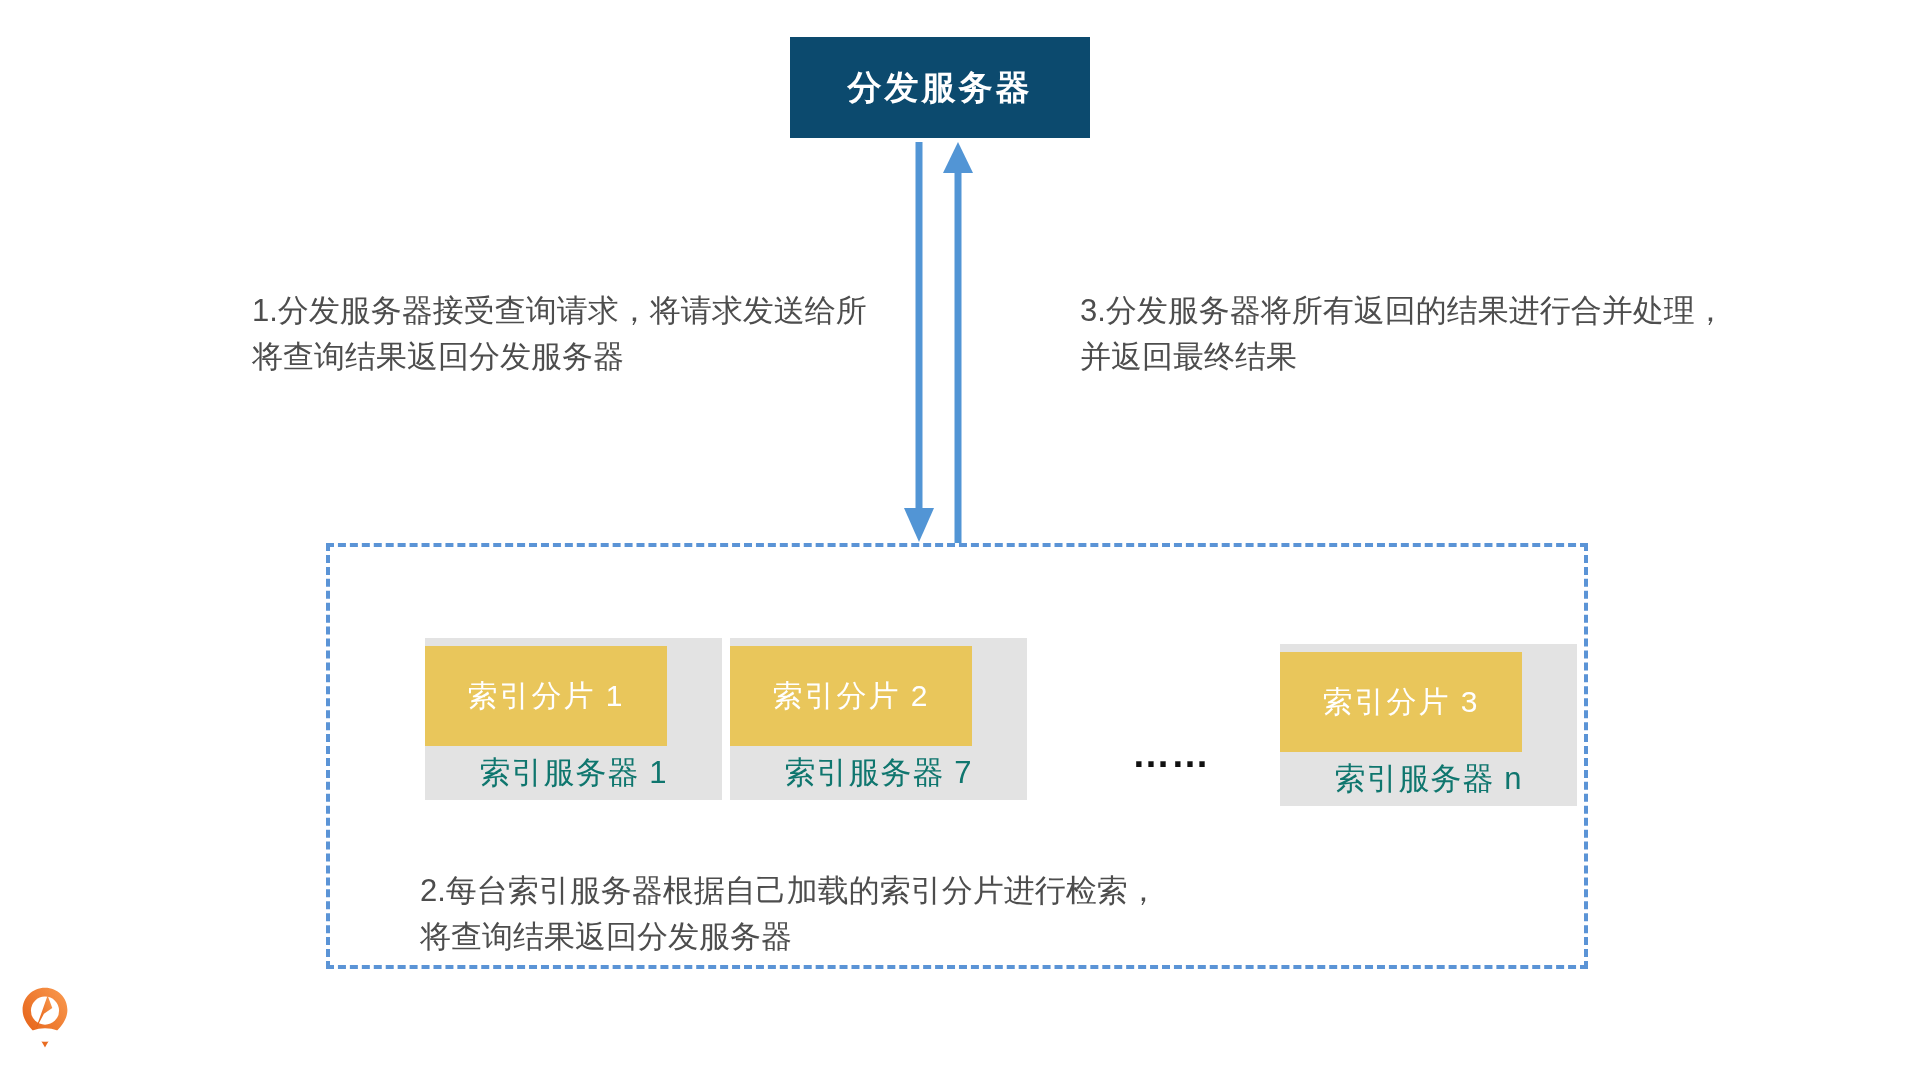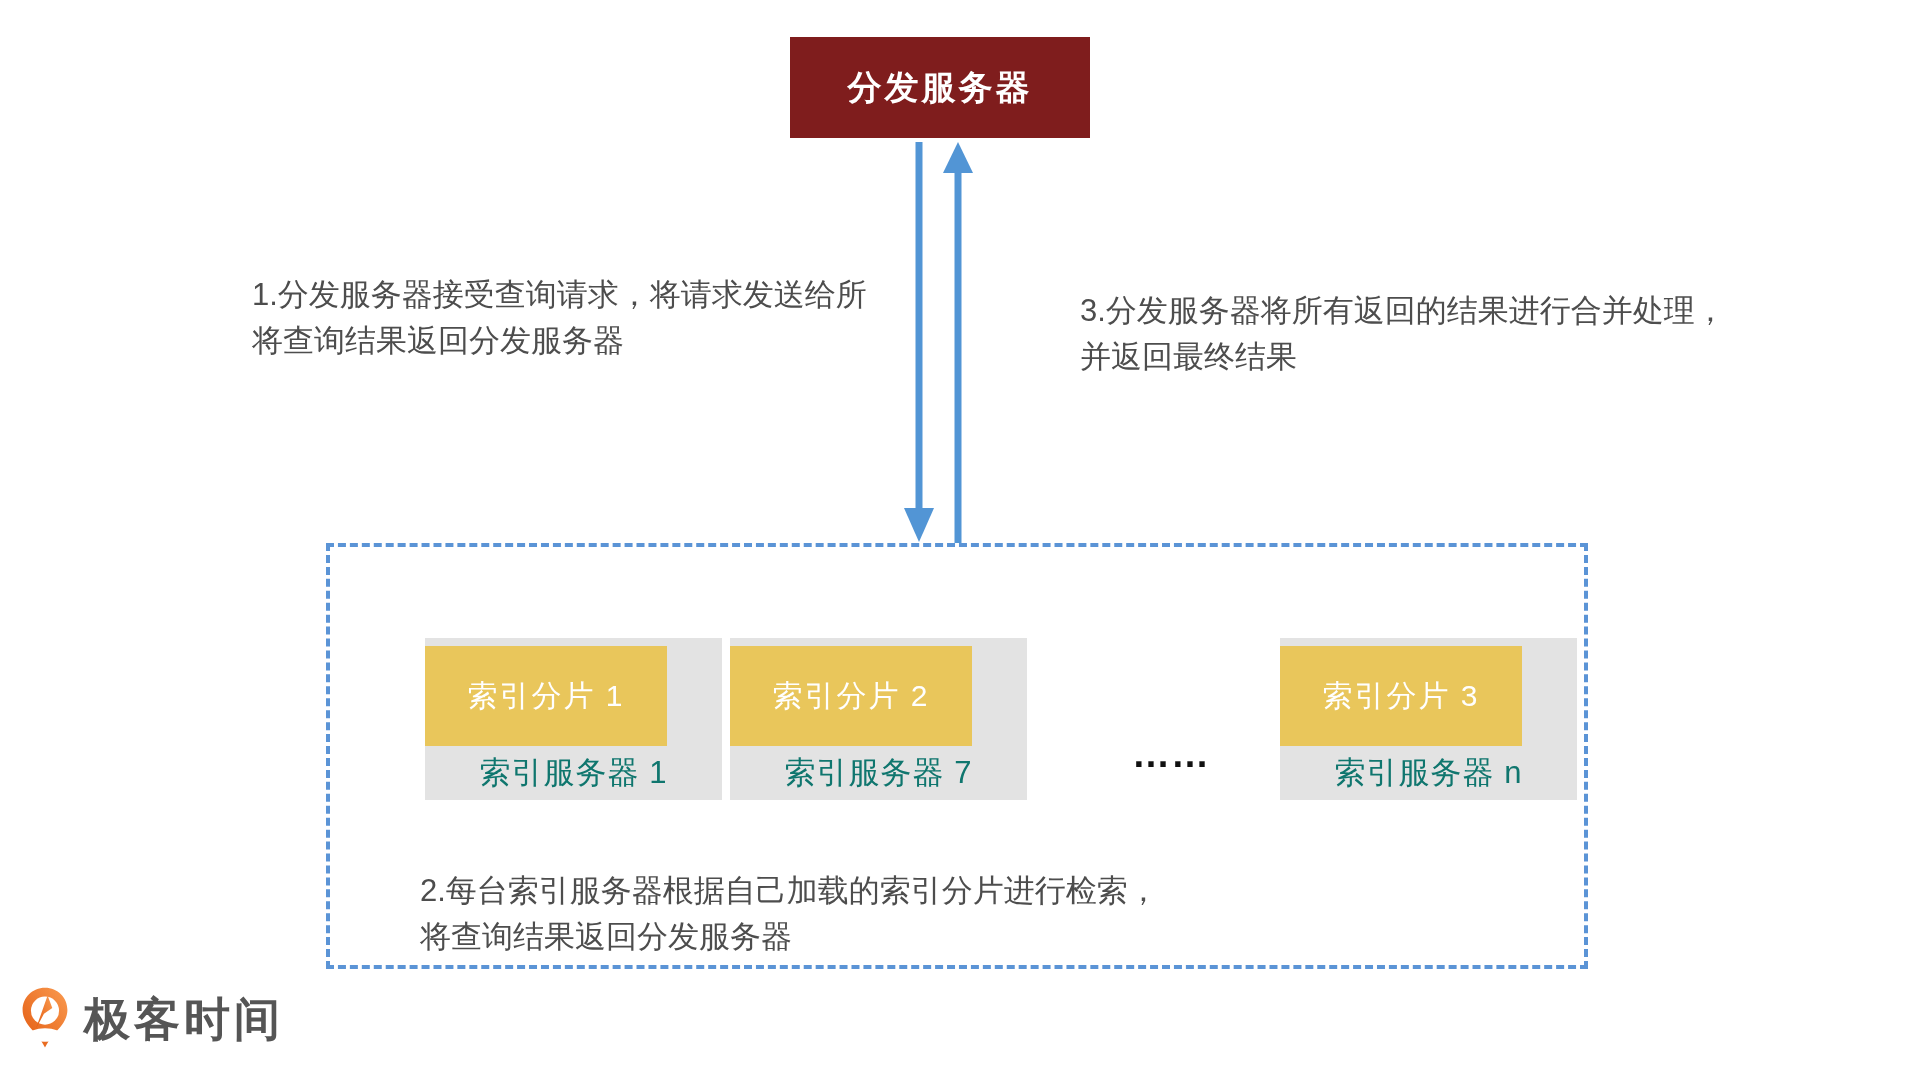--- a/index.html
+++ b/index.html
@@ -5,48 +5,48 @@
   * { margin:0; padding:0; box-sizing:border-box; }
   html,body { background:#ffffff; }
   .page {
     position:relative; width:1920px; height:1080px; background:#ffffff;
     font-family:"Liberation Sans","DejaVu Sans",sans-serif; overflow:hidden;
   }
 
   
   .distributor {
     position:absolute; left:790px; top:37px; width:300px; height:101px;
-    background:#7f1d1d; display:flex; align-items:center; justify-content:center;
+    background:#0c4a6e; display:flex; align-items:center; justify-content:center;
   }
   .distributor span { color:#ffffff; font-size:34px; font-weight:600; letter-spacing:3px; }
 
   
   .arrows { position:absolute; left:895px; top:137px; width:80px; height:407px; }
 
   
   .note { position:absolute; color:#4d4d4d; font-size:31px; line-height:46px; }
   .note .line { display:block; white-space:nowrap; }
-  .note-1 { left:252px; top:272px; }
+  .note-1 { left:252px; top:288px; }
   .note-3 { left:1080px; top:288px; }
   .note-2 { left:420px; top:868px; }
 
   
   .cluster {
     position:absolute; left:326px; top:543px; width:1262px; height:426px;
     border:4px dashed #5B94D6; background:transparent;
   }
 
   
   .server-box {
     position:absolute; top:638px; width:297px; height:162px; background:#E3E3E3;
     display:flex; flex-direction:column; 
   }
   .server-box.s1 { left:425px; }
   .server-box.s2 { left:730px; }
-  .server-box.s3 { left:1280px; }
+  .server-box.s3 { left:1280px;margin-top:6px; }
   .shard {
     margin-top:8px; width:242px; height:100px; background:#E9C65B;
     display:flex; align-items:center; justify-content:center;
   }
   .shard span { color:#ffffff; font-size:30px; letter-spacing:2px; white-space:nowrap; }
   .server-label {
     flex:1; display:flex; align-items:center; justify-content:center;
     font-size:31px; color:#0f766e; letter-spacing:1px; white-space:nowrap;
   }
 
@@ -127,16 +127,15 @@
         <linearGradient id="lg-orange" x1="0" y1="1" x2="1" y2="0">
           <stop offset="0" stop-color="#E2590F"></stop>
           <stop offset="1" stop-color="#FA9B50"></stop>
         </linearGradient>
       </defs>
       <path d="M24 1 C11.8 1 2.5 10.3 2.5 22.5 C2.5 31.5 8.5 38 13.5 43.5 C17.5 47.9 21.8 53.5 24 58.5 C26.2 53.5 30.5 47.9 34.5 43.5 C39.5 38 45.5 31.5 45.5 22.5 C45.5 10.3 36.2 1 24 1 Z" fill="url(#lg-orange)"></path>
       <ellipse cx="24" cy="46.5" rx="16" ry="6.5" fill="#ffffff"></ellipse>
       <circle cx="24" cy="23" r="13.5" fill="#ffffff"></circle>
       <path d="M15 41 L26.5 8.5 L31 20.5 L23 26 Z" fill="url(#lg-orange)"></path>
     </svg>
-    <span class="logo-text">极客时间</span>
   </div>
 
 </div>
 
 </body></html>

